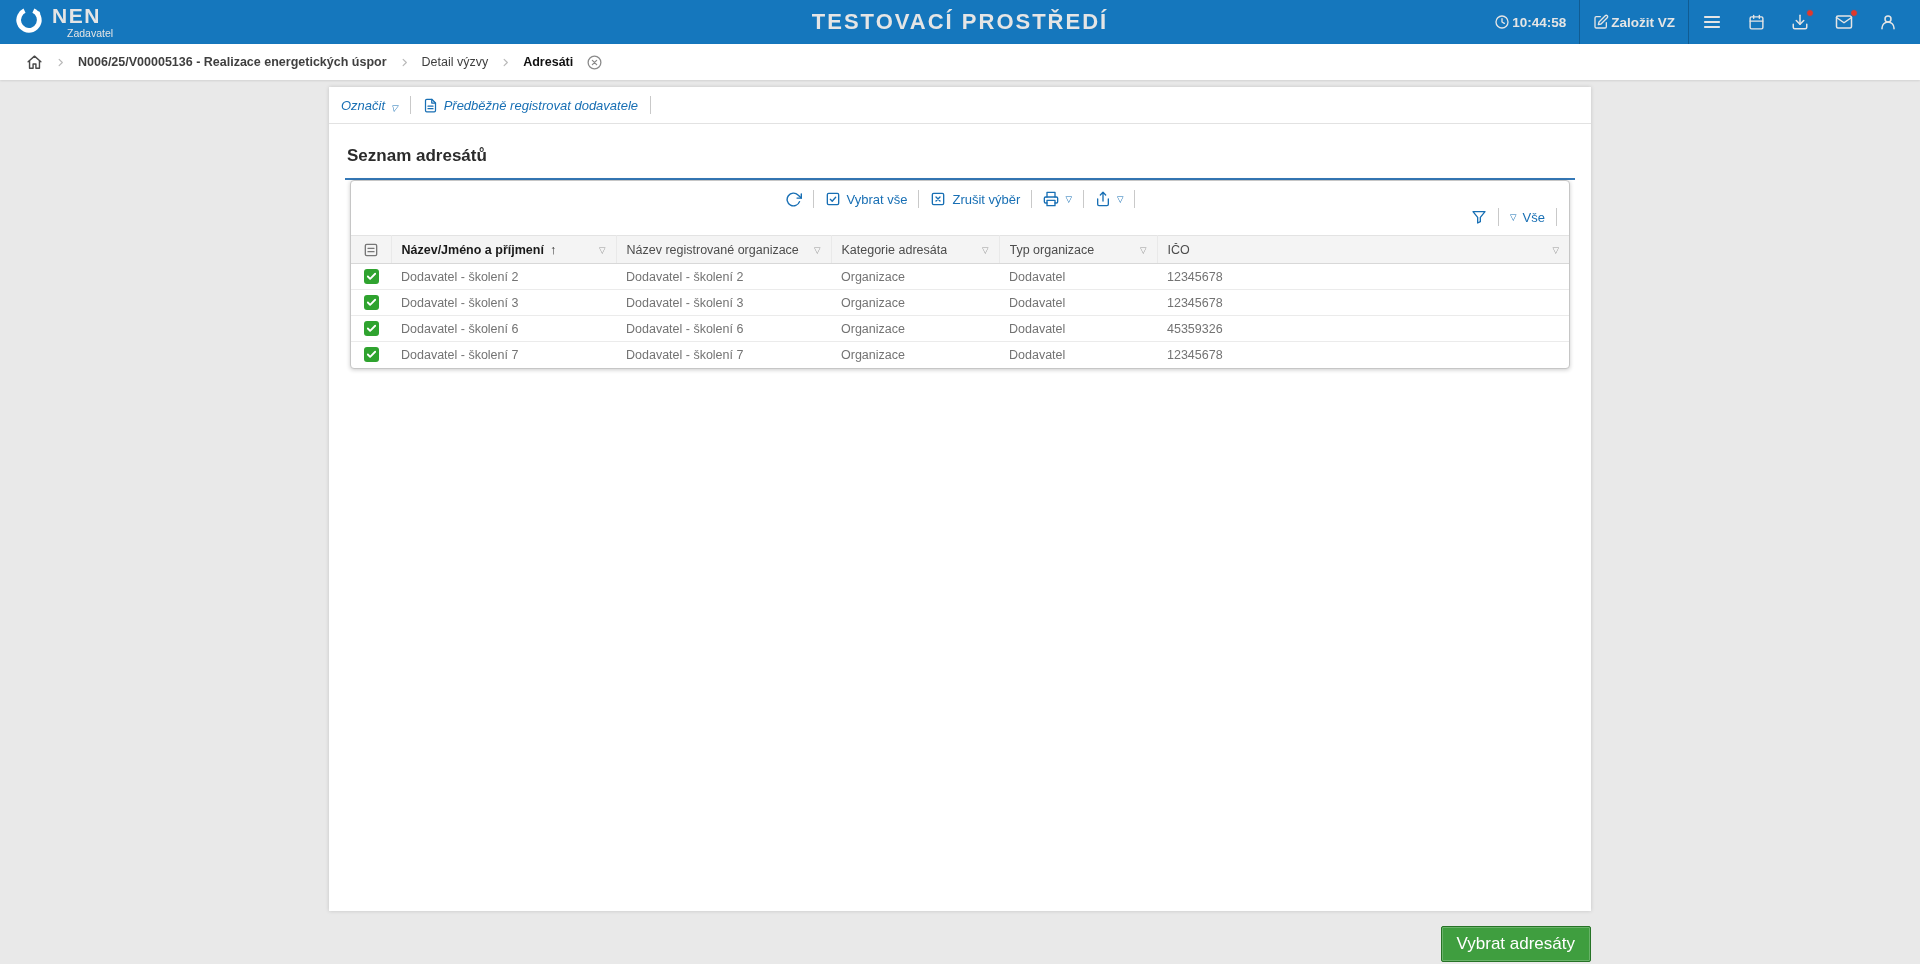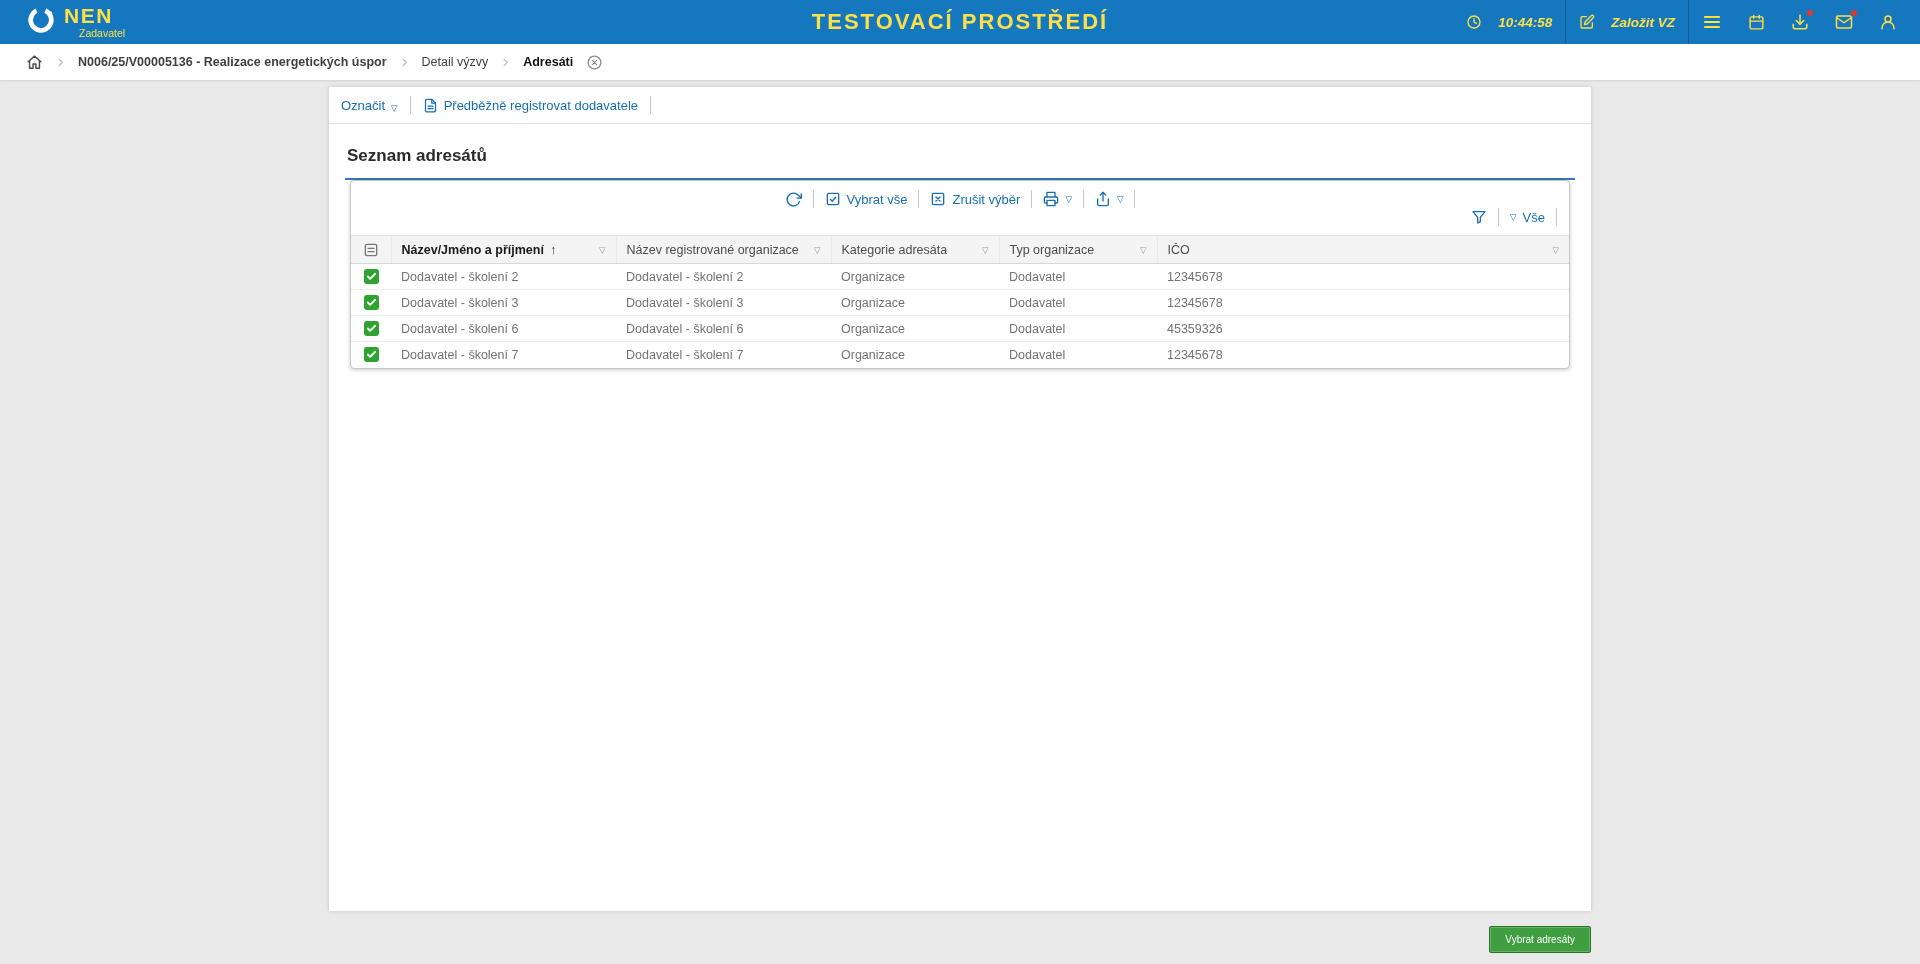--- a/index.html
+++ b/index.html
@@ -7,37 +7,37 @@
   body {
     font-family:"Liberation Sans", sans-serif;
     background:#e9e9e9;
     color:#222;
     overflow:hidden;
   }
   svg { display:block; }
 
   
   .topbar {
-    height:44px; background:#1577bd; color:#fde047;
+    height:44px; background:#1577bd; color:#e5e5e5;
     display:flex; align-items:center; position:relative;
-    padding-left:26px;
+    padding-left:14px;
   }
   .brand { display:flex; align-items:flex-start; gap:8px; cursor:pointer; height:100%; padding-top:5px; }
   .logo-icon { width:30px; height:30px; }
   .brand-text { display:flex; flex-direction:column; line-height:1; }
   .brand-name { font-size:21px; font-weight:bold; letter-spacing:1.5px; }
   .brand-sub  { font-size:10.5px; margin-top:2px; margin-left:15px; }
   .topbar-title {
     position:absolute; left:50%; top:50%; transform:translate(-50%,-50%);
     font-size:22px; font-weight:bold; letter-spacing:2px; white-space:nowrap;
   }
   .topbar-right { margin-left:auto; display:flex; align-items:center; height:100%; padding-right:10px; }
   .tb-item {
-    display:flex; align-items:center; gap:16px; height:100%;
-    padding:0 13px; cursor:pointer; font-size:13.5px; font-weight:bold; white-space:nowrap;font-style:italic;
+    display:flex; align-items:center; gap:2px; height:100%;
+    padding:0 13px; cursor:pointer; font-size:13.5px; font-weight:bold; white-space:nowrap;
   }
   .tb-divider { width:1px; height:100%; background:rgba(0,0,0,.22); }
   .icon-wrap { position:relative; display:inline-flex; }
   .badge-dot {
     position:absolute; top:-4px; right:-5px; width:8px; height:8px;
     border-radius:50%; background:#e2382b; border:1px solid #1577bd;
   }
 
   
   .breadcrumb-bar {
@@ -56,21 +56,21 @@
   .panel {
     width:1262px; margin:0 auto; background:#fff; height:824px;
     box-shadow:0 0 4px rgba(0,0,0,.16);
     display:flex; flex-direction:column;
   }
 
   .actionbar {
     display:flex; align-items:center; height:37px; padding:0 12px; gap:12px;
     border-bottom:1px solid #e2e2e2; color:#186fb4; font-size:13px; flex:0 0 auto;
   }
-  .ab-item { display:flex; align-items:flex-end; gap:6px; cursor:pointer; white-space:nowrap; }
+  .ab-item { display:flex; align-items:flex-end; gap:6px; cursor:pointer; white-space:nowrap;font-style:italic; }
   .tri { font-size:8.5px; line-height:1; }
   .vsep { width:1px; height:18px; background:#c9c9c9; flex:0 0 auto; }
 
   .panel-body { padding:14px 16px 0; }
   .section-title {
     font-size:17px; font-weight:bold; color:#2b2b2b;
     padding:8px 2px 12px; border-bottom:2px solid #3579b8;
   }
   .subsection-title { font-size:14px; font-weight:bold; color:#1c1c1c; margin:24px 2px 12px; }
 
@@ -105,21 +105,21 @@
   .checkbox-cell { text-align:center; padding:0; }
   .green-check {
     display:inline-flex; width:15px; height:15px; background:#2fa32f;
     border-radius:3px; align-items:center; justify-content:center;
     vertical-align:middle; cursor:pointer;
   }
 
   .footer-row { width:1262px; margin:15px auto 0; display:flex; justify-content:flex-end; }
   .green-btn {
     background:#3f9e3f; color:#fff; border:1px solid #267326; border-radius:2px;
-    padding:7px 15px; font-size:10px; font-family:inherit; cursor:pointer;
+    padding:7px 15px; font-size:17px; font-family:inherit; cursor:pointer;
     box-shadow:inset 0 0 0 1px rgba(255,255,255,.22);
   }
 </style>
 </head>
 <body>
 
 <div class="topbar">
   <div class="brand">
     <svg class="logo-icon" viewBox="0 0 32 32">
       <circle cx="16" cy="16" r="11" fill="none" stroke="#fff" stroke-width="5" stroke-dasharray="59 10.1" transform="rotate(-65 16 16)"></circle>

